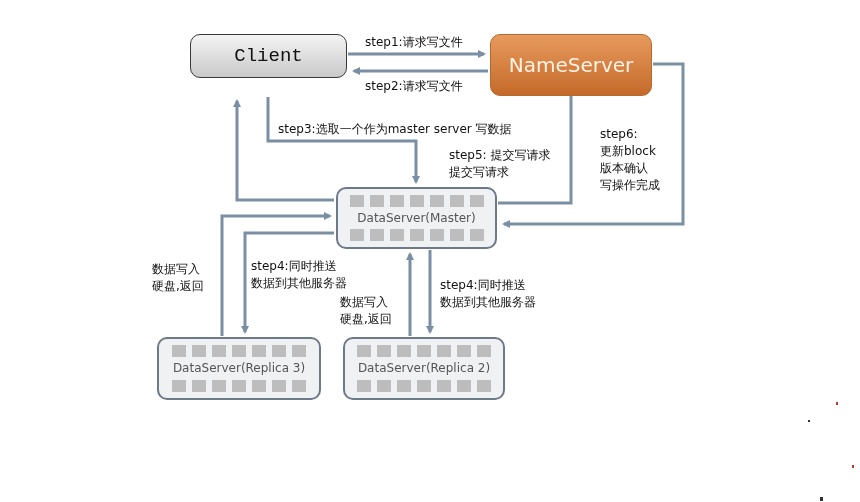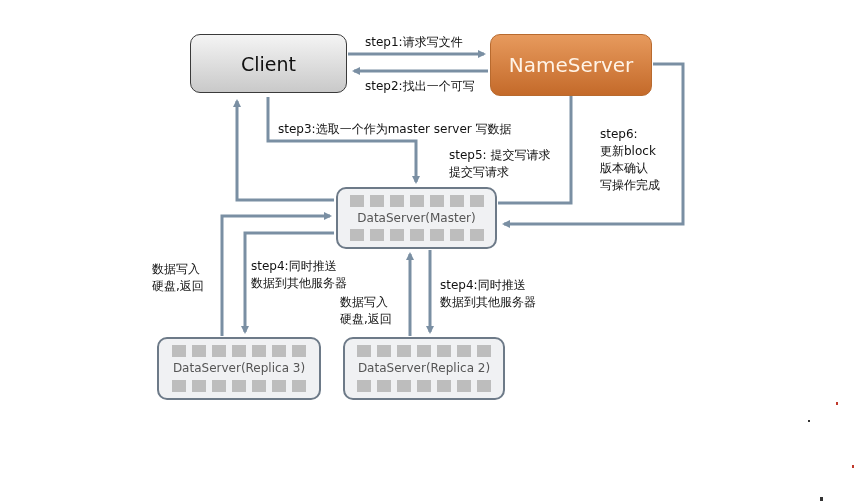--- a/index.html
+++ b/index.html
@@ -1,22 +1,22 @@
 <!DOCTYPE html>
 <html><head>
 <meta charset="utf-8">
 <style>
   html, body { margin:0; padding:0; background:#ffffff; }
   body { width:860px; height:502px; position:relative; overflow:hidden;
          font-family:"DejaVu Sans", "Liberation Sans", sans-serif; }
   #stage { position:absolute; left:0; top:0; width:860px; height:502px; }
   svg { position:absolute; left:0; top:0; }
   .box { position:absolute; box-sizing:border-box; display:flex; align-items:center; justify-content:center; }
-  .client { left:190px; top:34px; width:157px; height:59px; border:1.5px solid #3a3a3a; border-radius:10px;
-            background:linear-gradient(#f4f4f4,#c9c9c9); color:#111; font-size:19px; }
+  .client { left:190px; top:34px; width:157px; height:44px; border:1.5px solid #3a3a3a; border-radius:10px;
+            background:linear-gradient(#f4f4f4,#c9c9c9); color:#111; font-size:19px;font-family:Liberation Mono, monospace; }
   .nameserver { left:490px; top:34px; width:162px; height:62px; border-radius:10px;
             background:linear-gradient(#e79a5d,#c46a2a); color:#fff3e6; font-size:20px; border:1px solid #b86a2e; }
   .ds { position:absolute; box-sizing:border-box; border:2px solid #6d7a88; border-radius:10px; background:#f0f1f3;padding-left:12px; }
   .ds .lbl { position:absolute; left:0; right:0; text-align:center; font-size:12px; color:#555; }
   .ds .row { position:absolute; left:0; right:0; display:flex; justify-content:center; gap:6px; }
   .ds .sq { width:14px; height:12px; background:#bdbdbd; }
   .master { left:336px; top:187px; width:161px; height:62px; }
   .rep3 { left:157px; top:337px; width:164px; height:63px; }
   .rep2 { left:343px; top:337px; width:162px; height:63px; }
   .lab { position:absolute; font-size:12px; color:#111; line-height:17px; white-space:nowrap; }
@@ -129,21 +129,21 @@
         <div class="sq"></div>
         <div class="sq"></div>
         <div class="sq"></div>
       </div>
   </div>
 
   <div class="lab" style="left:365px;top:34px">
     <div>step1:请求写文件</div>
   </div>
   <div class="lab" style="left:365px;top:78px">
-    <div>step2:找出一个可写</div>
+    <div>step2:请求写文件</div>
   </div>
   <div class="lab" style="left:278px;top:121px">
     <div>step3:选取一个作为master server 写数据</div>
   </div>
   <div class="lab" style="left:449px;top:147px">
     <div>step5: 提交写请求</div>
     <div>提交写请求</div>
   </div>
   <div class="lab" style="left:600px;top:126px">
     <div>step6:</div>

